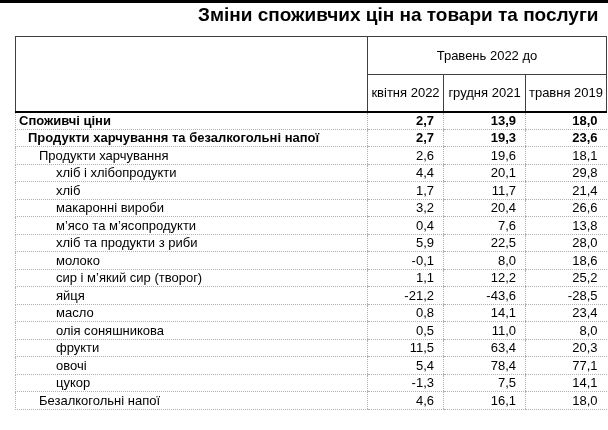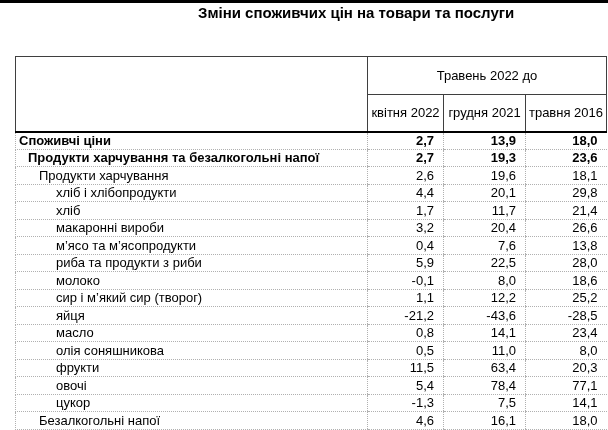--- a/index.html
+++ b/index.html
@@ -11,25 +11,25 @@
     color: #000;
     position: relative;
   }
   .top-bar {
     position: absolute; top: 0; left: 0;
     width: 608px; height: 3px;
     background: #000;
   }
   .title {
     position: absolute; top: 4px; left: 198px;
-    font-size: 15px; font-weight: bold;
+    font-size: 19px; font-weight: bold;
     white-space: nowrap;
   }
   table.price-table {
-    position: absolute; top: 56px; left: 15px;
+    position: absolute; top: 36px; left: 15px;
     width: 591px;
     border-collapse: collapse;
     table-layout: fixed;
   }
   col.c-label { width: 352px; }
   col.c-v1 { width: 76px; }
   col.c-v2 { width: 82px; }
   col.c-v3 { width: 81px; }
 
   thead th {
@@ -79,21 +79,21 @@
       <col class="c-v3">
   </colgroup>
   <thead>
     <tr class="group-row">
       <th class="empty-cell" rowspan="2"></th>
       <th colspan="3">Травень 2022 до</th>
     </tr>
     <tr class="sub-row" id="subheader-row">
         <th>квітня 2022</th>
         <th>грудня 2021</th>
-        <th>травня 2016</th>
+        <th>травня 2019</th>
       </tr>
   </thead>
   <tbody id="table-body">
       <tr class="bold">
         <td class="label indent-0">Споживчі ціни</td>
         <td class="num">2,7</td>
         <td class="num">13,9</td>
         <td class="num">18,0</td>
       </tr>
       <tr class="bold">
@@ -126,21 +126,21 @@
         <td class="num">20,4</td>
         <td class="num">26,6</td>
       </tr>
       <tr>
         <td class="label indent-3">м’ясо та м’ясопродукти</td>
         <td class="num">0,4</td>
         <td class="num">7,6</td>
         <td class="num">13,8</td>
       </tr>
       <tr>
-        <td class="label indent-3">риба та продукти з риби</td>
+        <td class="label indent-3">хліб та продукти з риби</td>
         <td class="num">5,9</td>
         <td class="num">22,5</td>
         <td class="num">28,0</td>
       </tr>
       <tr>
         <td class="label indent-3">молоко</td>
         <td class="num">-0,1</td>
         <td class="num">8,0</td>
         <td class="num">18,6</td>
       </tr>

